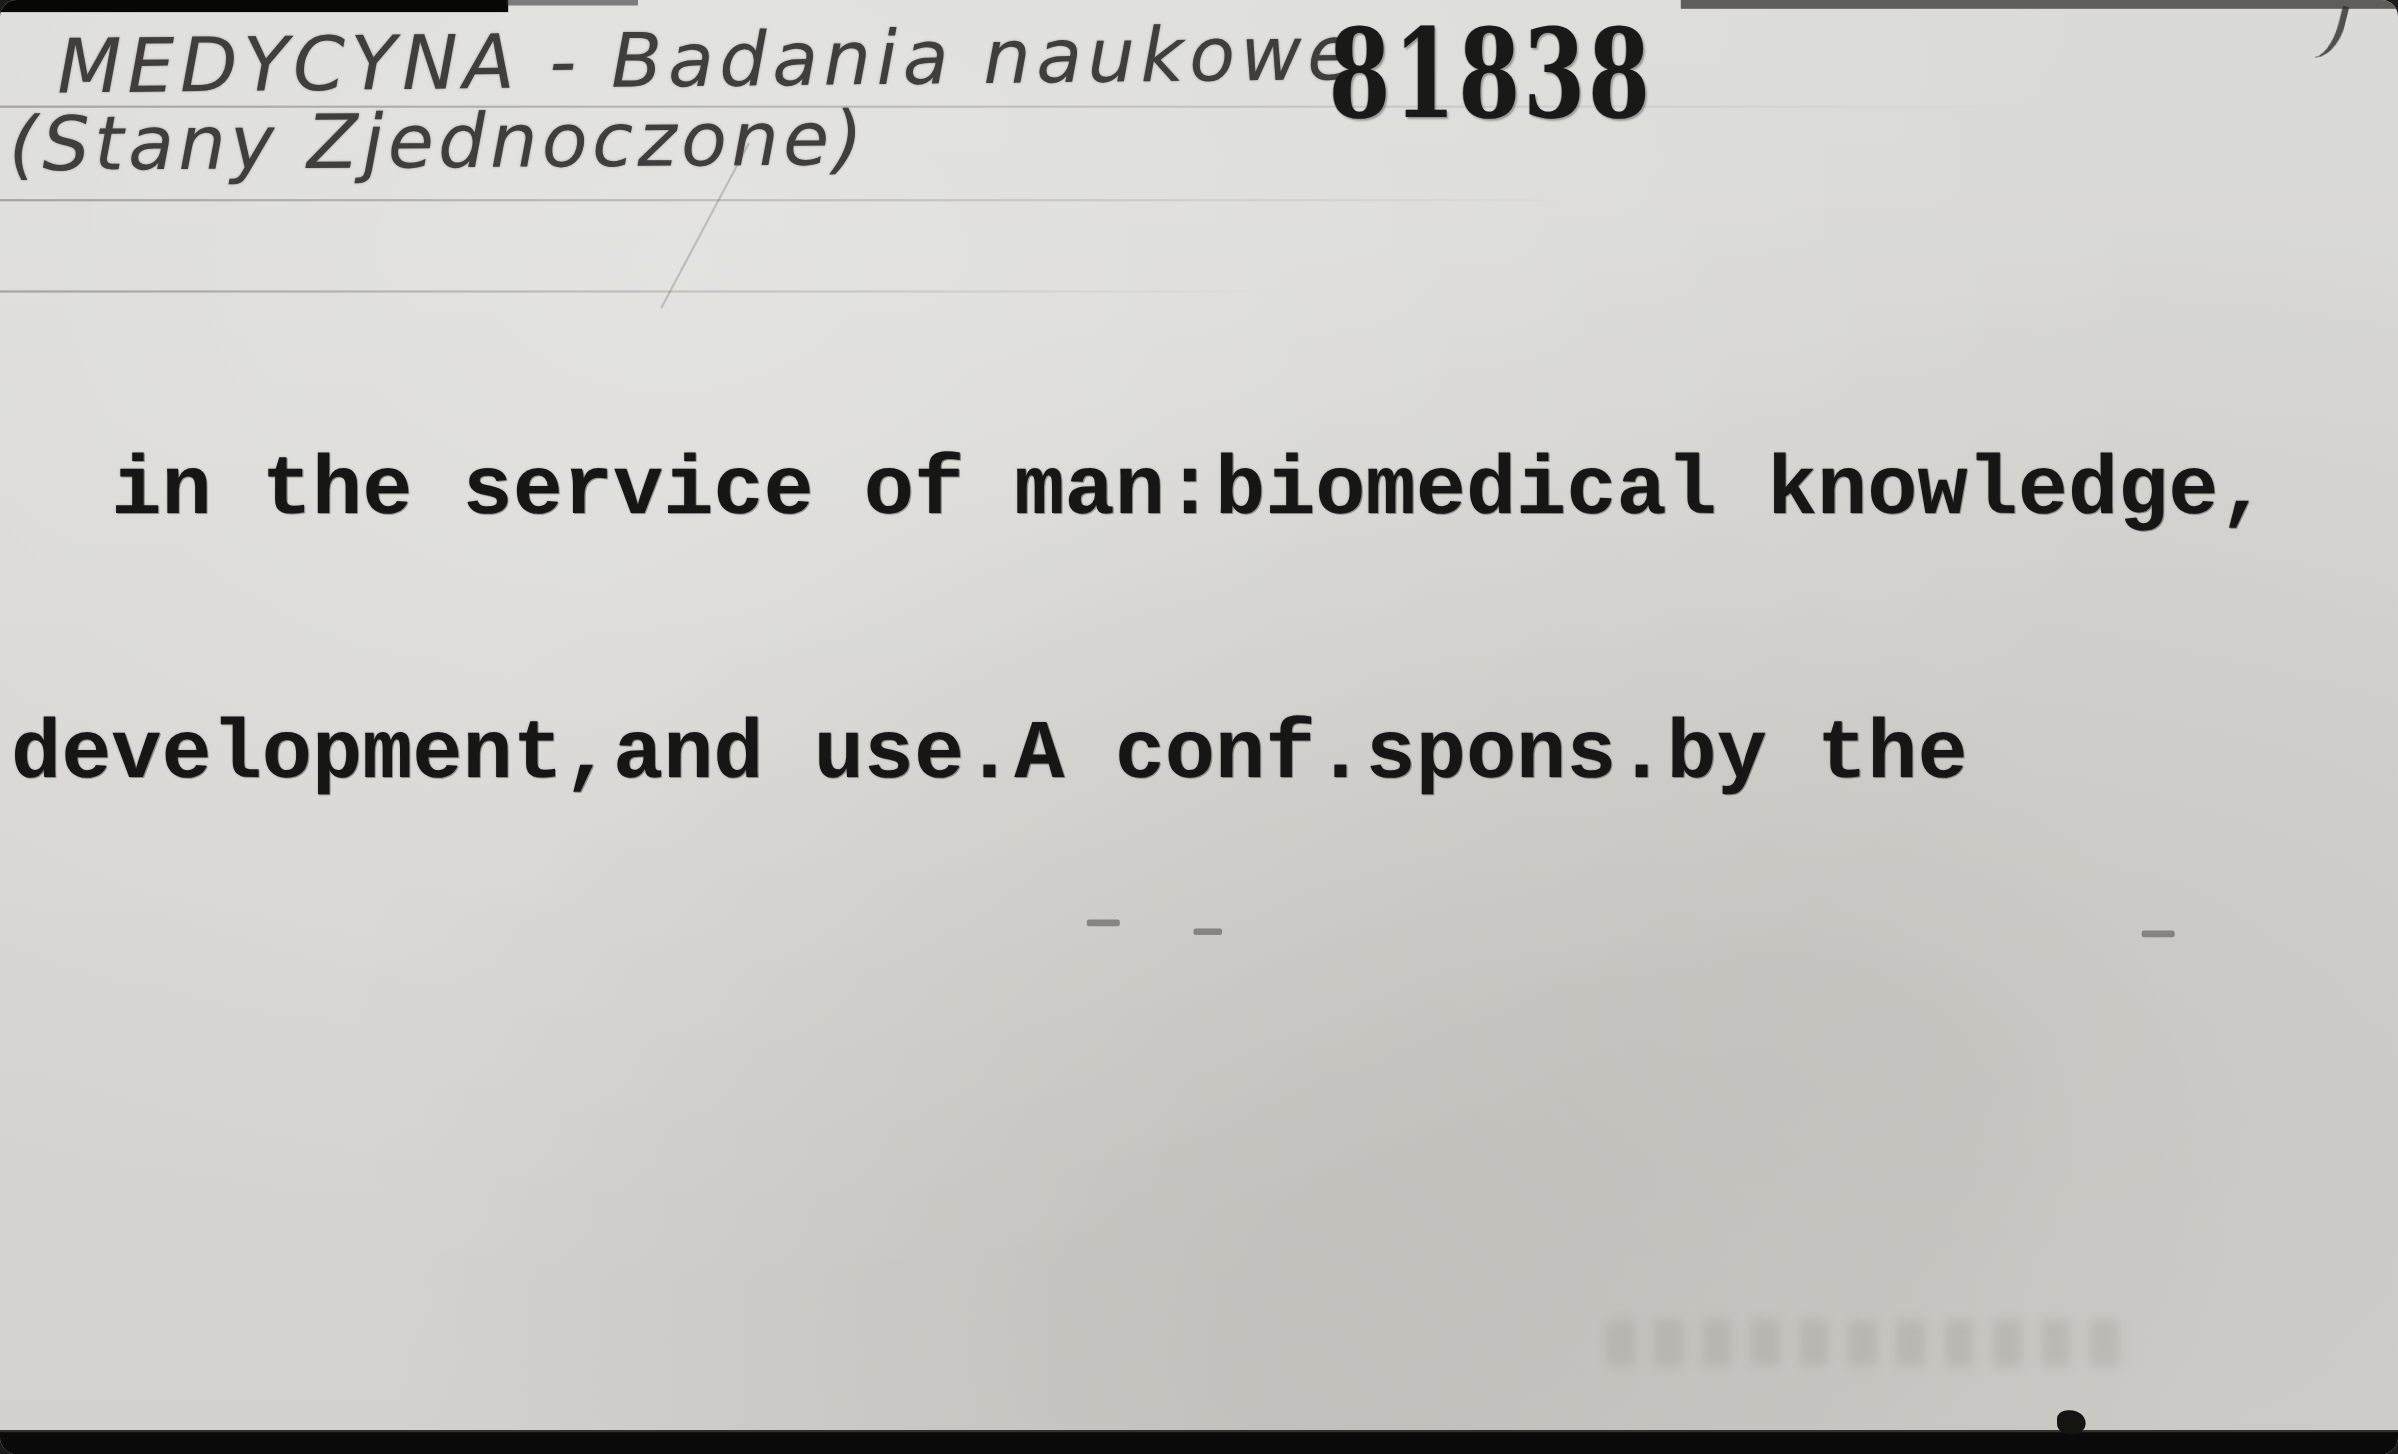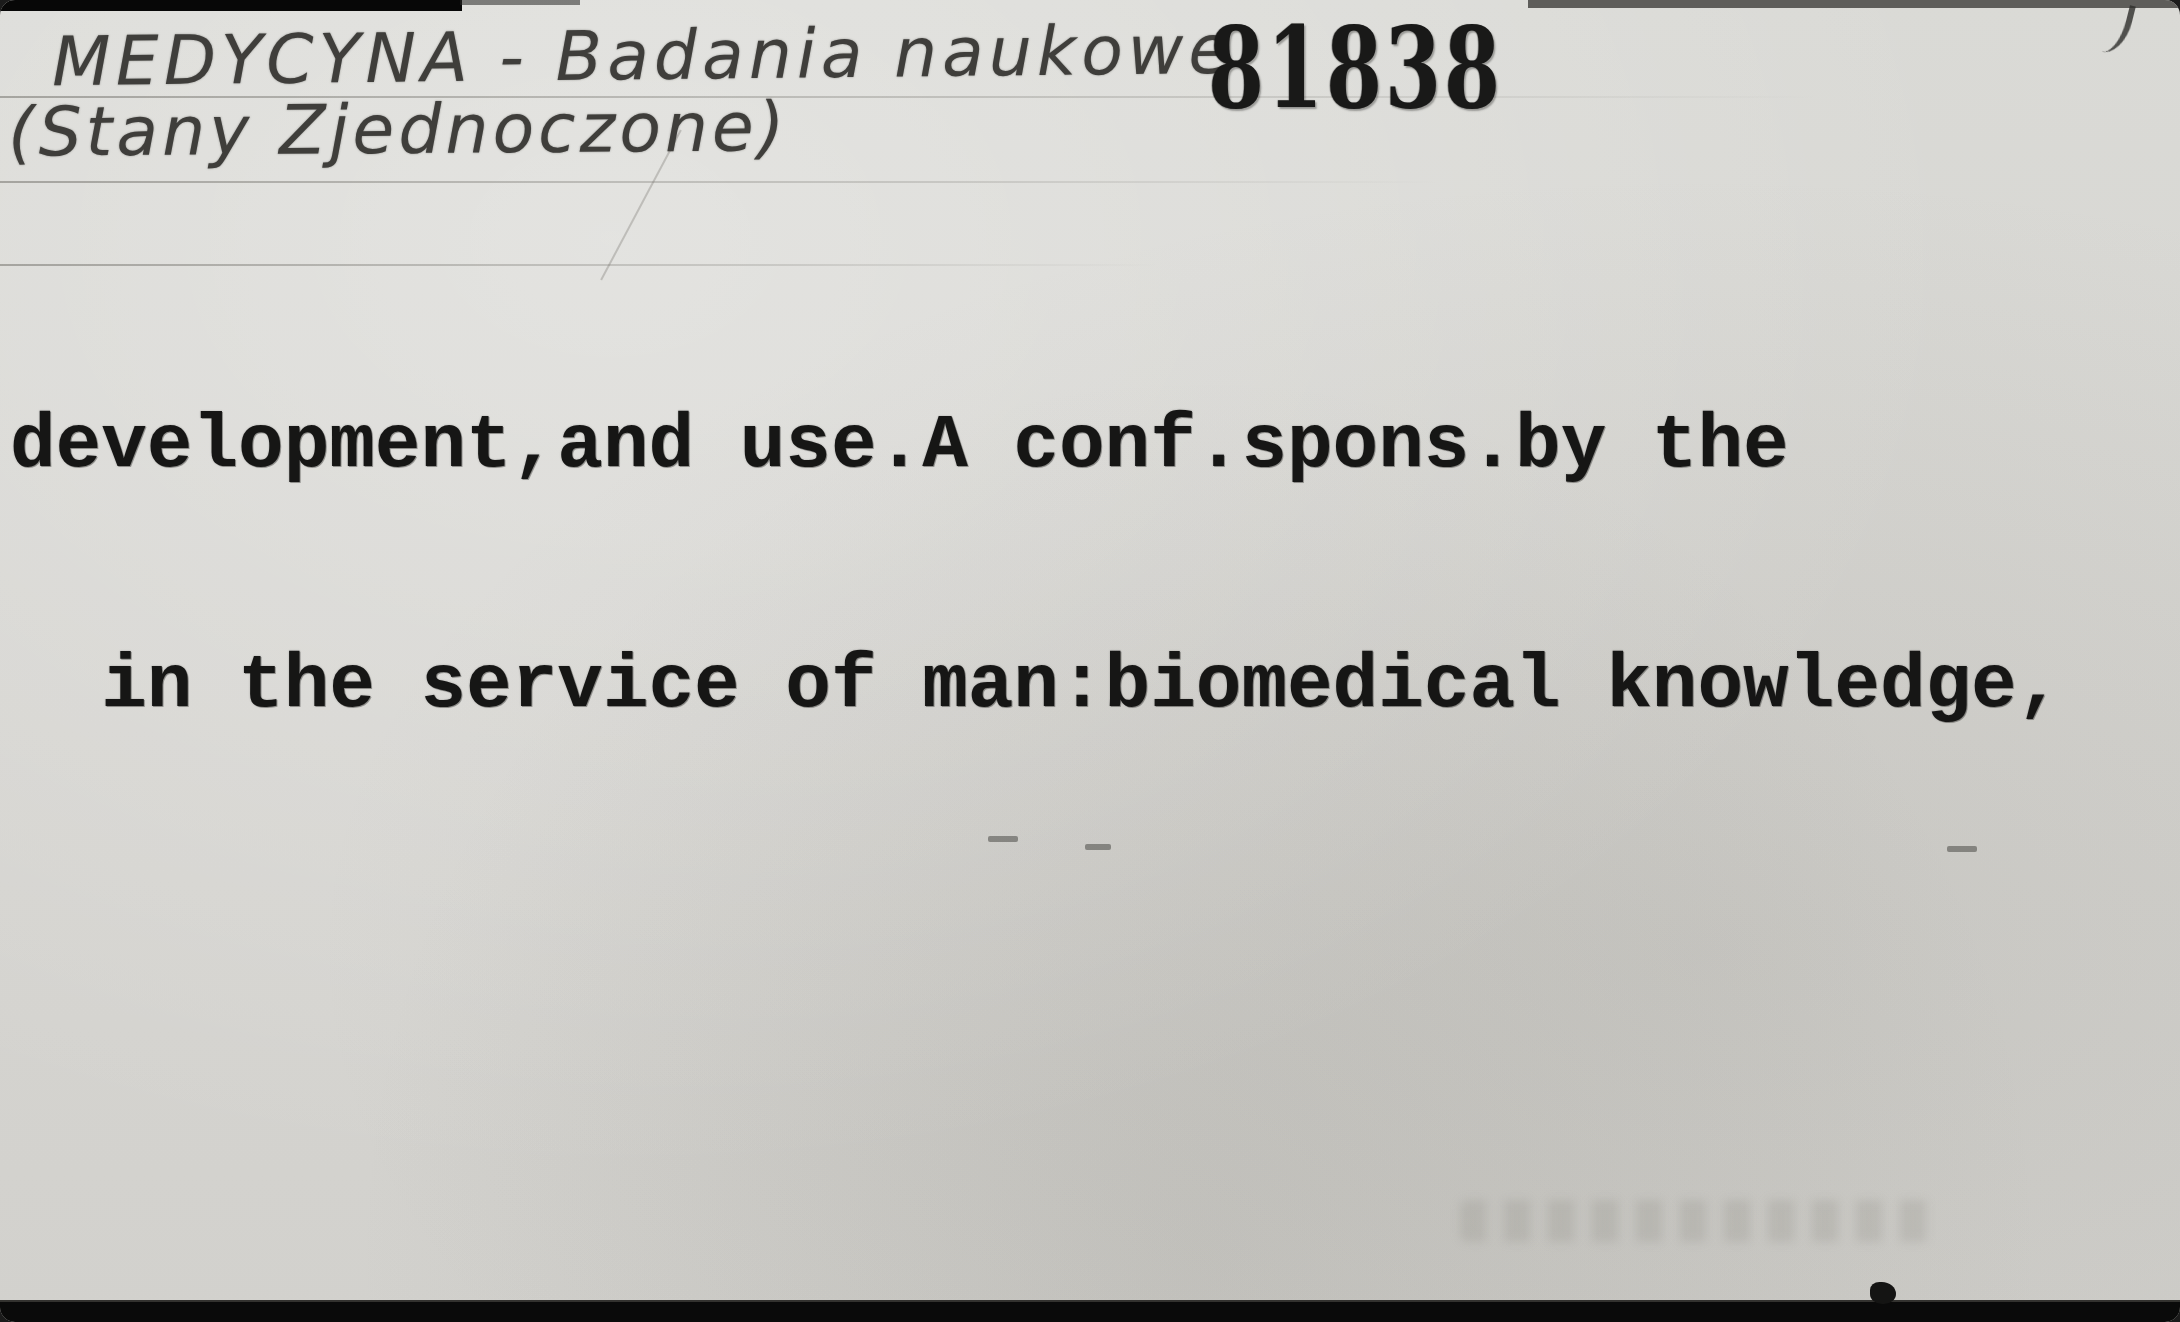--- a/index.html
+++ b/index.html
@@ -98,22 +98,22 @@
   <div class="rule rule-2"></div>
   <div class="rule rule-3"></div>
   <div class="crease"></div>
 
   <div class="handwritten hw-line1">MEDYCYNA - Badania naukowe</div>
   <div class="handwritten hw-line2">(Stany Zjednoczone)</div>
 
   <div class="stamp">81838</div>
 
   <div class="typed-block">
+    <div class="typed-line">  in the service of man:biomedical knowledge,</div>
     <div class="typed-line">development,and use.A conf.spons.by the</div>
-    <div class="typed-line">  in the service of man:biomedical knowledge,</div>
     
     
     
     
     
     
     
     
   </div>
 

